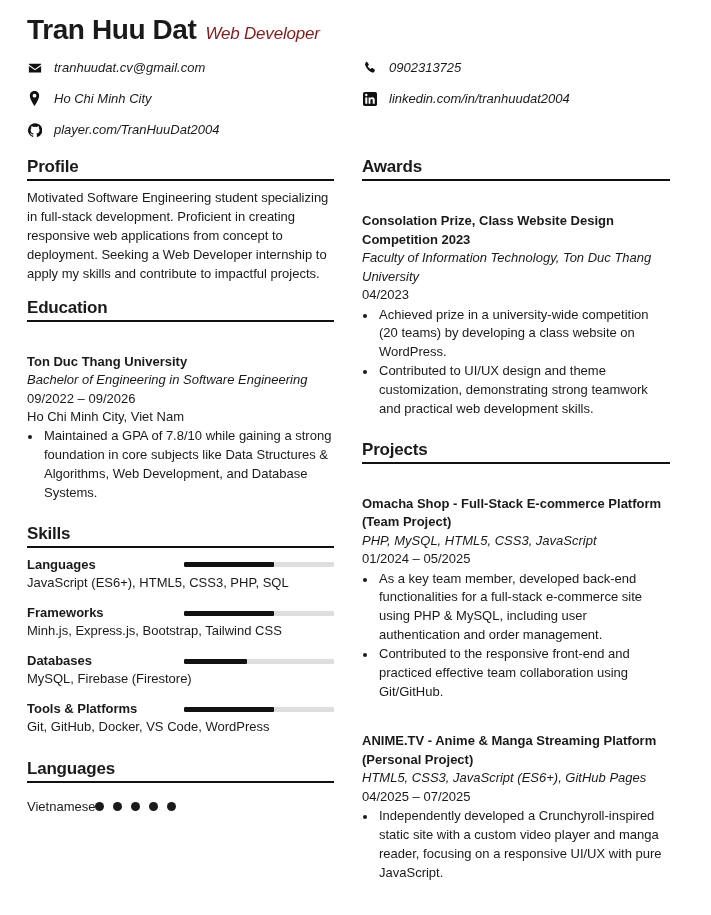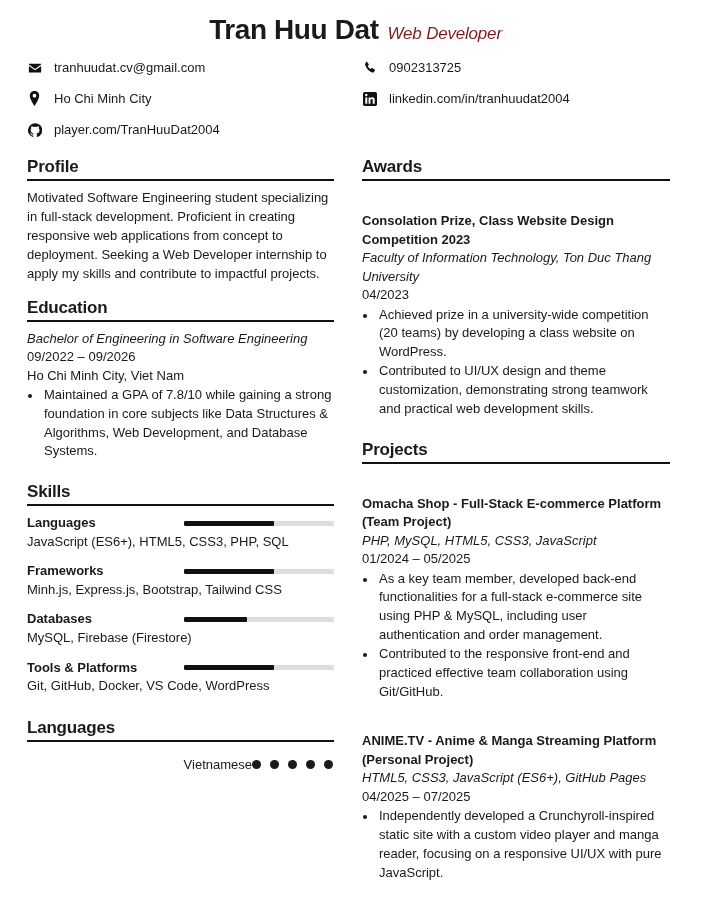--- a/index.html
+++ b/index.html
@@ -4,25 +4,25 @@
 <style>
   html,body{margin:0;padding:0;}
   body{
     width:711px;height:915px;background:#ffffff;
     font-family:"Liberation Sans", sans-serif;
     color:#1a1a1a;overflow:hidden;
   }
   .page{position:relative;width:711px;height:915px;padding:14px 27px 0 27px;box-sizing:border-box;}
 
   
-  .header{display:flex;align-items:baseline;gap:9px;margin:0 0 6px 0;justify-content:center;}
+  .header{display:flex;align-items:baseline;gap:9px;margin:0 0 6px 0;}
   .name{font-size:28px;font-weight:bold;letter-spacing:-0.4px;line-height:1.15;}
   .job-title{font-size:17px;font-style:italic;font-weight:normal;color:#7f1d1d;letter-spacing:-0.2px;}
 
-  .contact-grid{display:grid;grid-template-columns:335px 1fr;column-gap:0;row-gap:0;margin-bottom:11px;}
+  .contact-grid{display:grid;grid-template-columns:335px 1fr;column-gap:0;row-gap:0;margin-bottom:11px;font-style:italic;}
   .contact-item{display:flex;align-items:center;gap:12px;height:31px;font-size:13px;color:#1a1a1a;}
   .contact-item .ic{width:15px;min-width:15px;display:flex;align-items:center;justify-content:center;}
   .contact-item svg{display:block;}
   .contact-text{line-height:1.2;}
 
   
   .columns{display:grid;grid-template-columns:307px 1fr;column-gap:28px;}
   .col{width:307px;}
   .col.right{width:308px;}
 
@@ -41,21 +41,21 @@
 
   
   .skill{margin-bottom:11px;}
   .skill-top{display:flex;align-items:center;justify-content:space-between;}
   .skill-label{font-size:13px;font-weight:bold;line-height:1.4;}
   .bar-track{width:150px;height:5px;background:#dedede;border-radius:1px;position:relative;overflow:hidden;}
   .bar-fill{height:5px;background:#111;border-radius:1px;}
   .skill-value{font-size:13px;line-height:1.45;margin-top:0px;}
 
   
-  .lang-row{display:flex;align-items:center;justify-content:flex-end;height:30px;}
+  .lang-row{display:flex;align-items:center;justify-content:flex-start;height:30px;}
   .lang-name{font-size:13px;}
   .dots{display:flex;gap:9px;align-items:center;padding-right:1px;}
   .dot{width:9px;height:9px;border-radius:50%;background:#d8d8d8;}
   .dot.on{background:#1a1a1a;}
 
   .sec-gap{height:10px;}
 </style>
 </head>
 <body>
 
@@ -121,20 +121,21 @@
         <div class="section-rule"></div>
         <div class="body-text">Motivated Software Engineering student specializing in full-stack development. Proficient in creating responsive web applications from concept to deployment. Seeking a Web Developer internship to apply my skills and contribute to impactful projects.</div>
       </div>
       <div class="sec-gap"></div>
 
       <div class="section">
         <div class="section-title">Education</div>
         <div class="section-rule"></div>
         <div id="education-entries">
             <div class="entry">
+              <div class="entry-title">Ton Duc Thang University</div>
               <div class="entry-sub">Bachelor of Engineering in Software Engineering</div>
               <div class="entry-meta">09/2022 – 09/2026</div>
               <div class="entry-meta">Ho Chi Minh City, Viet Nam</div>
               <ul class="bullets">
                 <li>Maintained a GPA of 7.8/10 while gaining a strong foundation in core subjects like Data Structures &amp; Algorithms, Web Development, and Database Systems.</li>
               </ul>
             </div>
           </div>
       </div>
       <div class="sec-gap"></div>

